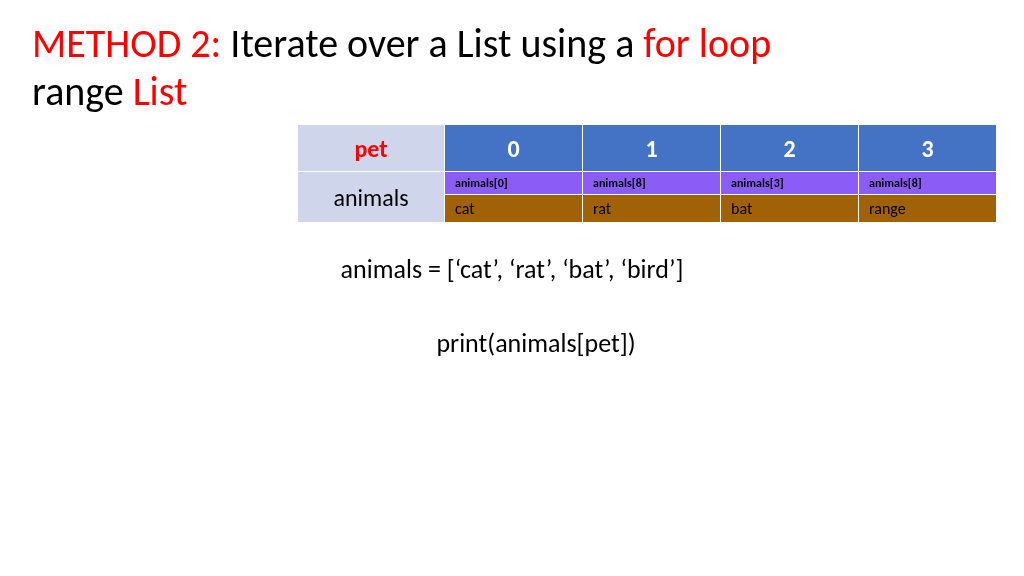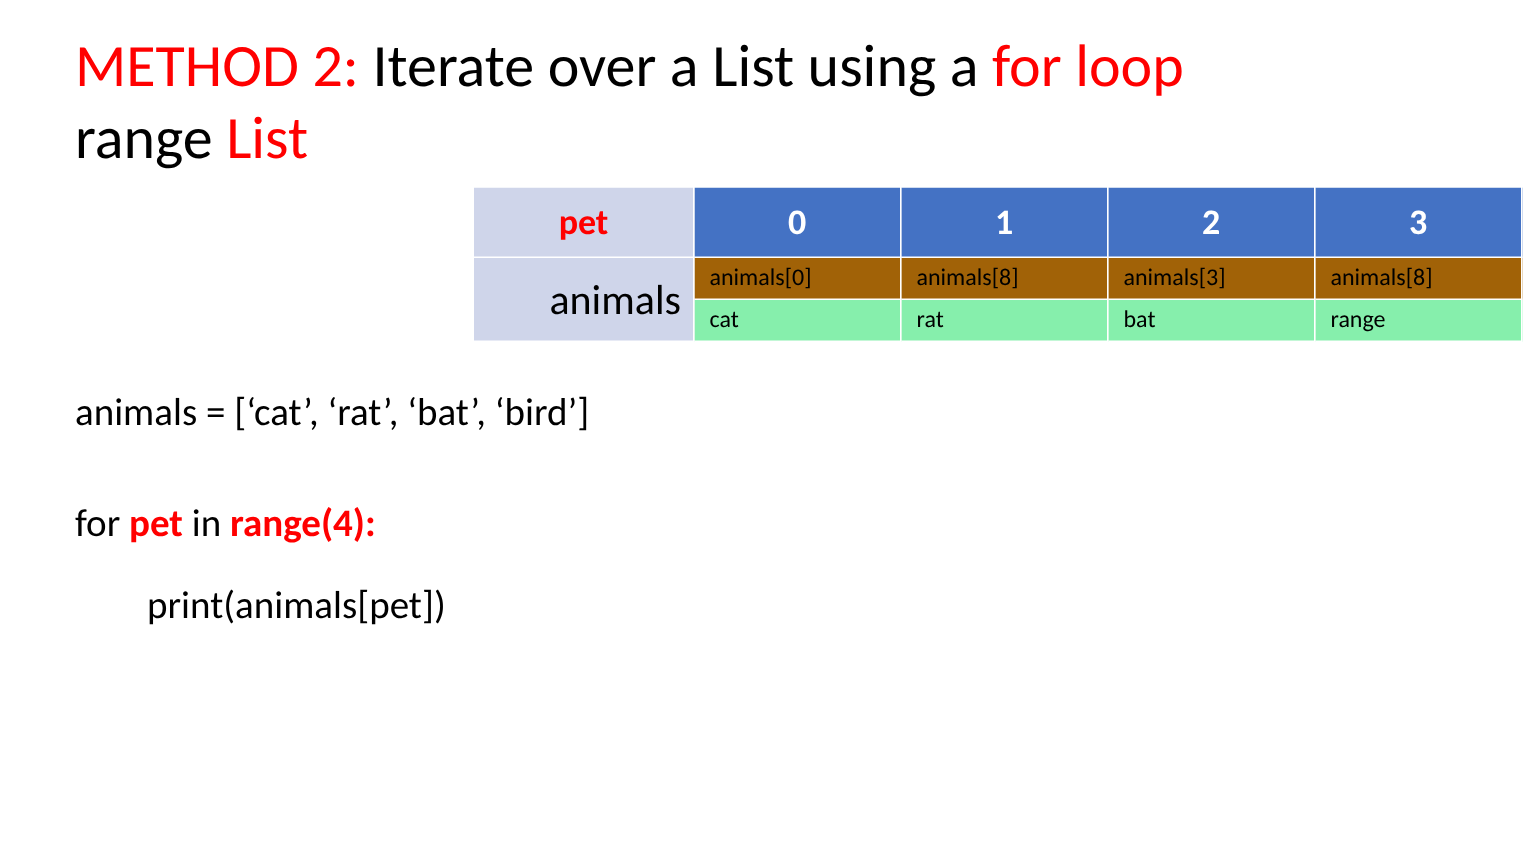--- a/index.html
+++ b/index.html
@@ -6,21 +6,21 @@
     margin: 0;
     padding: 0;
     width: 1024px;
     height: 576px;
     background: #ffffff;
     font-family: Calibri, Arial, sans-serif;
     color: #000;
     position: relative;
   }
   .slide {
-    padding: 20px 50px;
+    padding: 20px 32px;
   }
   .title {
     font-size: 40px;
     line-height: 1.2;
     margin-bottom: 8px;
   }
   .red { color: #ff0000; }
   .black { color: #000000; }
   .bold { font-weight: 700; }
 
@@ -48,40 +48,42 @@
   th.pet {
     background: #cfd5ea;
     color: #ff0000;
     font-weight: 700;
     font-size: 24px;
     text-align: center;
     padding: 6px 8px;
   }
   td.label {
     background: #cfd5ea;
-    font-size: 28px;
-    text-align: right;
+    font-size: 24px;
+    text-align: center;
     padding: 4px 8px;
     vertical-align: middle;
   }
   td.sub {
-    background: #a16207;
-    font-size: 16px;
+    background: #8b5cf6;
+    font-size: 12px;
     padding: 4px 10px;
+    font-weight: bold;
   }
   td.sub2 {
-    background: #86efac;
+    background: #a16207;
     font-size: 16px;
     padding: 4px 10px;
   }
 
   .code-block {
     margin-top: 28px;
     font-size: 26px;
     line-height: 1.4;
+    text-align: center;
   }
   .code-line {
     margin-bottom: 18px;
   }
   .indent { padding-left: 48px; }
   .gap { height: 20px; }
 </style>
 </head>
 <body>
 
@@ -115,19 +117,16 @@
         <td class="sub2">bat</td>
         <td class="sub2">range</td>
       </tr>
     </tbody>
       </table>
   </div>
 
   <div class="code-block">
     <div class="code-line">animals = [‘cat’, ‘rat’, ‘bat’, ‘bird’]</div>
     <div class="gap"></div>
-    <div class="code-line">
-      <span>for </span><span class="red bold">pet</span><span> in </span><span class="red bold">range(4):</span>
-    </div>
     <div class="code-line indent">print(animals[pet])</div>
   </div>
 
 </div>
 
 </body></html>

